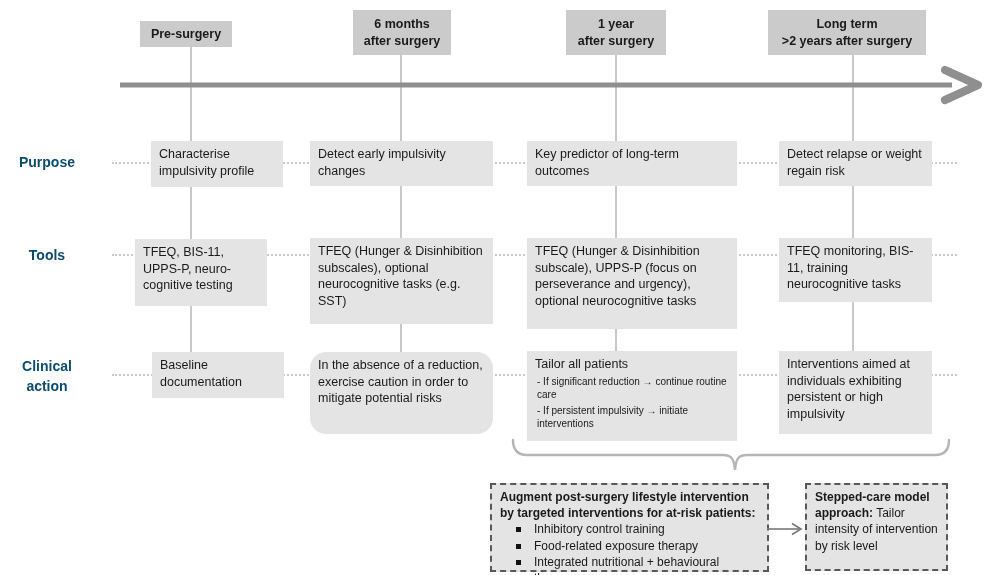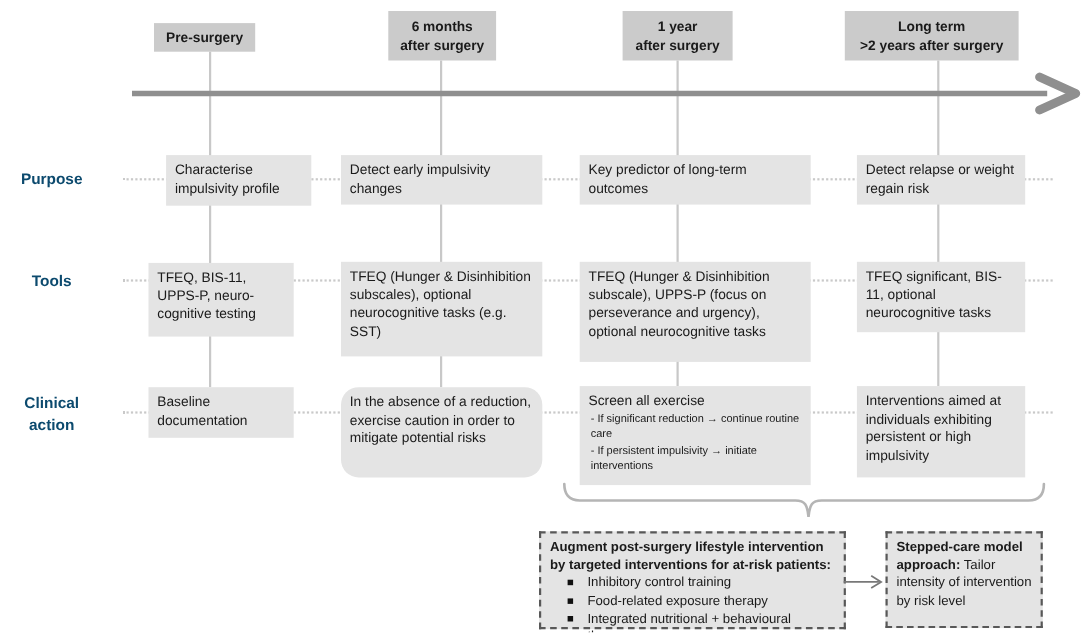--- a/index.html
+++ b/index.html
@@ -75,26 +75,26 @@
 action</div>
 
   <div class="cell" style="left:151px;top:141px;width:132px;height:46px;">Characterise impulsivity profile</div>
   <div class="cell" style="left:310px;top:141px;width:183px;height:45px;">Detect early impulsivity changes</div>
   <div class="cell" style="left:779px;top:141px;width:153px;height:45px;">Detect relapse or weight regain risk</div>
   <div class="cell" style="left:527px;top:141px;width:210px;height:45px;">Key predictor of long-term outcomes</div>
 
   <div class="cell" style="left:135px;top:239px;width:132px;height:67px;">TFEQ, BIS-11, UPPS-P, neuro-cognitive testing</div>
   <div class="cell" style="left:310px;top:238px;width:183px;height:86px;">TFEQ (Hunger &amp; Disinhibition subscales), optional neurocognitive tasks (e.g. SST)</div>
   <div class="cell" style="left:527px;top:238px;width:210px;height:91px;">TFEQ (Hunger &amp; Disinhibition subscale), UPPS-P (focus on perseverance and urgency), optional neurocognitive tasks</div>
-  <div class="cell" style="left:779px;top:238px;width:153px;height:64px;">TFEQ significant, BIS-11, optional neurocognitive tasks</div>
+  <div class="cell" style="left:779px;top:238px;width:153px;height:64px;">TFEQ monitoring, BIS-11, training neurocognitive tasks</div>
 
-  <div class="cell" style="left:135px;top:352px;width:132px;height:46px;">Baseline documentation</div>
+  <div class="cell" style="left:152px;top:352px;width:132px;height:46px;">Baseline documentation</div>
   <div class="cell" style="left:310px;top:352px;width:183px;height:82px;border-radius:16px;">In the absence of a reduction, exercise caution in order to mitigate potential risks</div>
   <div class="cell" style="left:527px;top:351px;width:210px;height:90px;">
-    <div>Screen all exercise</div>
+    <div>Tailor all patients</div>
     <div class="sub">- If significant reduction → continue routine care</div>
     <div class="sub">- If persistent impulsivity → initiate interventions</div>
   </div>
   <div class="cell" style="left:779px;top:351px;width:153px;height:83px;">Interventions aimed at individuals exhibiting persistent or high impulsivity</div>
 
   <svg style="left:505px;top:438px;" width="460" height="38">
     <path d="M8,2 C8,11 12,17 22,17 L218,17 C227,17 229,21 230,32 C231,21 233,17 242,17 L430,17 C440,17 444,11 444,2" fill="none" stroke="#b5b5b5" stroke-width="2.4" stroke-linecap="round"></path>
   </svg>
 
   <div class="dashed-box" style="left:490px;top:483px;width:279px;height:89px;">

